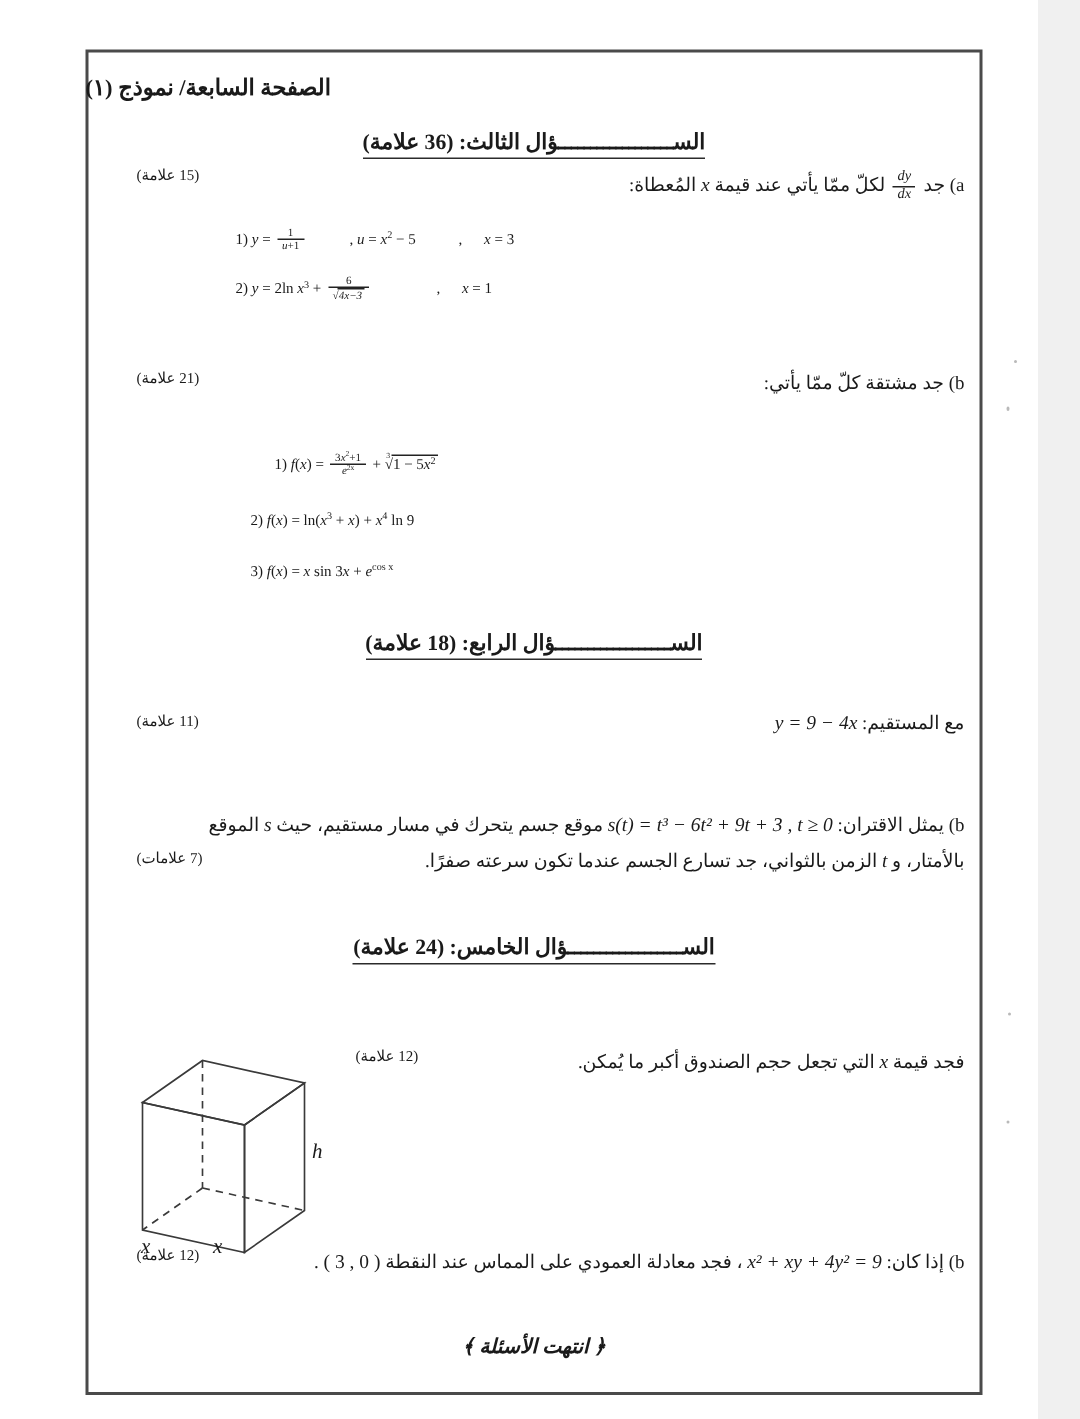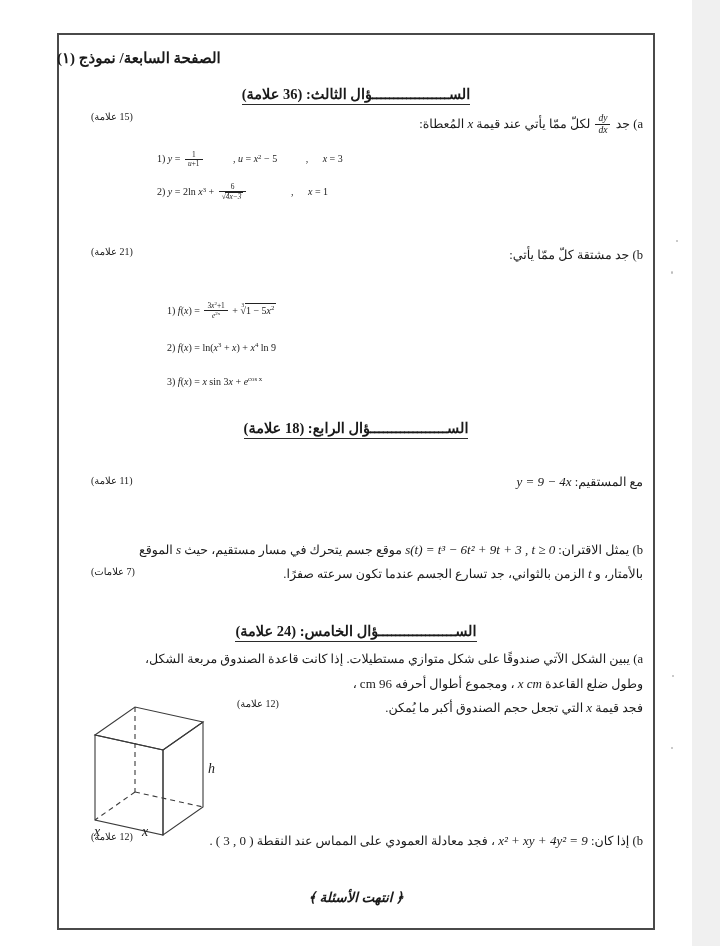--- a/index.html
+++ b/index.html
@@ -223,21 +223,21 @@
     <span class="sep" style="width:40px"></span><span class="up">,</span>
     <span class="sep" style="width:12px"></span>x <span class="up">=</span> <span class="num">1</span>
   </div>
 
   <div class="line rtl" style="top:213px; right:12px;">
     <span class="label-lat">(b</span>
     <span>جد مشتقة كلّ ممّا يأتي:</span>
   </div>
   <div class="marks" style="top:213px;">(21 علامة)</div>
 
-  <div class="math" style="top:268px; left:110px;">
+  <div class="math" style="top:268px; left:126px;">
     <span class="num">1)</span>
     f<span class="up">(</span>x<span class="up">)</span> <span class="up">=</span>
     <span class="frac"><span class="fr-top"><span class="num">3</span>x<sup class="ex">2</sup><span class="up">+1</span></span><span class="fr-bot">e<sup class="ex">2x</sup></span></span>
     <span class="up">+</span>
     <span class="rad"><span class="radidx">3</span><span class="radsym">√</span><span class="radbody"><span class="num">1</span> <span class="up">−</span> <span class="num">5</span>x<sup class="ex">2</sup></span></span>
   </div>
 
   <div class="math" style="top:308px; left:110px;">
     <span class="num">2)</span>
     f<span class="up">(</span>x<span class="up">)</span> <span class="up">=</span> <span class="up">ln(</span>x<sup class="ex">3</sup> <span class="up">+</span> x<span class="up">)</span> <span class="up">+</span> x<sup class="ex">4</sup> <span class="up">ln 9</span>
@@ -270,31 +270,20 @@
     <span>بالأمتار، و</span>
     <span class="math" style="position:relative; font-size:13px;">t</span>
     <span>الزمن بالثواني، جد تسارع الجسم عندما تكون سرعته صفرًا.</span>
   </div>
   <div class="marks" style="top:533px;">(7 علامات)</div>
 
   <div class="q-header" style="top:590px;">
     <span class="q-underlined"><span>الس</span><span class="kashida">ــــــــــــــــــ</span><span>ؤال الخامس: (24 علامة)</span></span>
   </div>
 
-  <div class="line rtl" style="top:617px; right:12px;">
-    <span class="label-lat">(a</span>
-    <span>يبين الشكل الآتي صندوقًا على شكل متوازي مستطيلات. إذا كانت قاعدة الصندوق مربعة الشكل،</span>
-  </div>
-  <div class="line rtl" style="top:641px; right:12px;">
-    <span>وطول ضلع القاعدة</span>
-    <span class="math" style="position:relative; font-size:13px;">x cm</span>
-    <span>، ومجموع أطوال أحرفه</span>
-    <span class="math" style="position:relative; font-size:13px; font-style:normal;">96 cm</span>
-    <span>،</span>
-  </div>
   <div class="line rtl" style="top:665px; right:12px;">
     <span>فجد قيمة</span>
     <span class="math" style="position:relative; font-size:13px;">x</span>
     <span>التي تجعل حجم الصندوق أكبر ما يُمكن.</span>
   </div>
   <div class="marks" style="top:665px; left:160px;">(12 علامة)</div>
 
   <div class="figure">
     <svg width="190" height="165" viewBox="0 0 190 165">
       <g fill="none" stroke="#3a3a3a" stroke-width="1.1">

